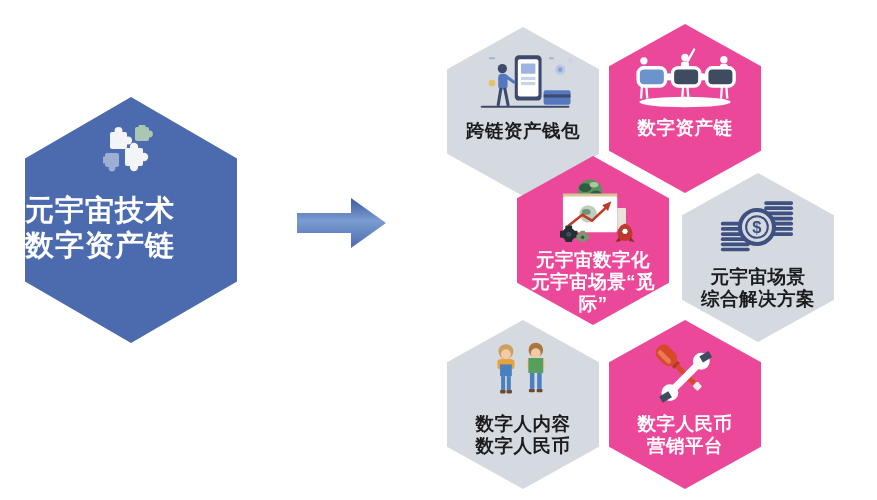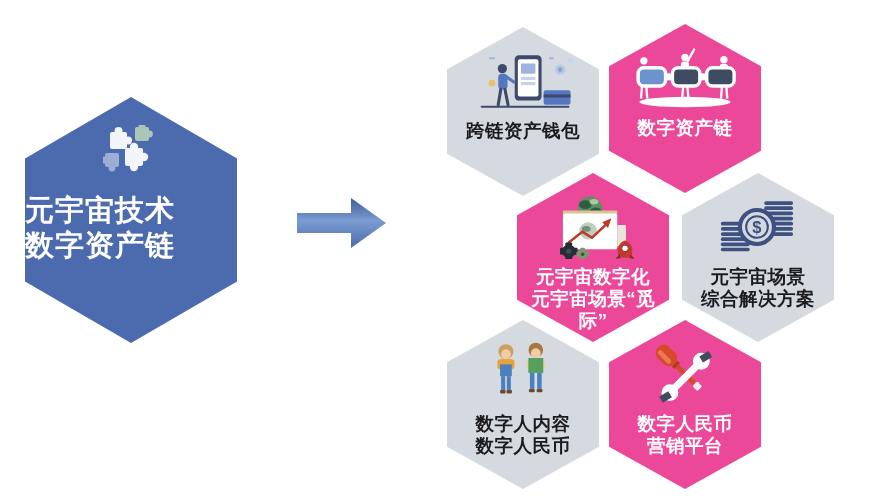--- a/index.html
+++ b/index.html
@@ -41,21 +41,21 @@
   .hex-item .item-label {
     position: absolute; top: 93px; left: 0; width: 100%;
     text-align: center; font-weight: bold;
     font-size: 18.5px; line-height: 22px; letter-spacing: 0.5px;
   }
   .hex--light .item-label { color: #1c1c1e; text-align: center; }
   .hex--dark  .item-label { color: #ffffff; }
 
   .pos-1 { left: 447px; top: 27px; }
   .pos-2 { left: 609px; top: 24px; }
-  .pos-3 { left: 517px; top: 173px; padding-left: 20px; }
+  .pos-3 { left: 517px; top: 156px; padding-left: 20px; }
   .pos-4 { left: 682px; top: 173px; }
   .pos-5 { left: 447px; top: 320px; padding-left: 40px; }
   .pos-6 { left: 609px; top: 320px; }
 
   .flow-arrow {
     position: absolute; left: 296px; top: 196px; width: 92px; height: 55px;
   }
 </style>
 </head>
 <body>

